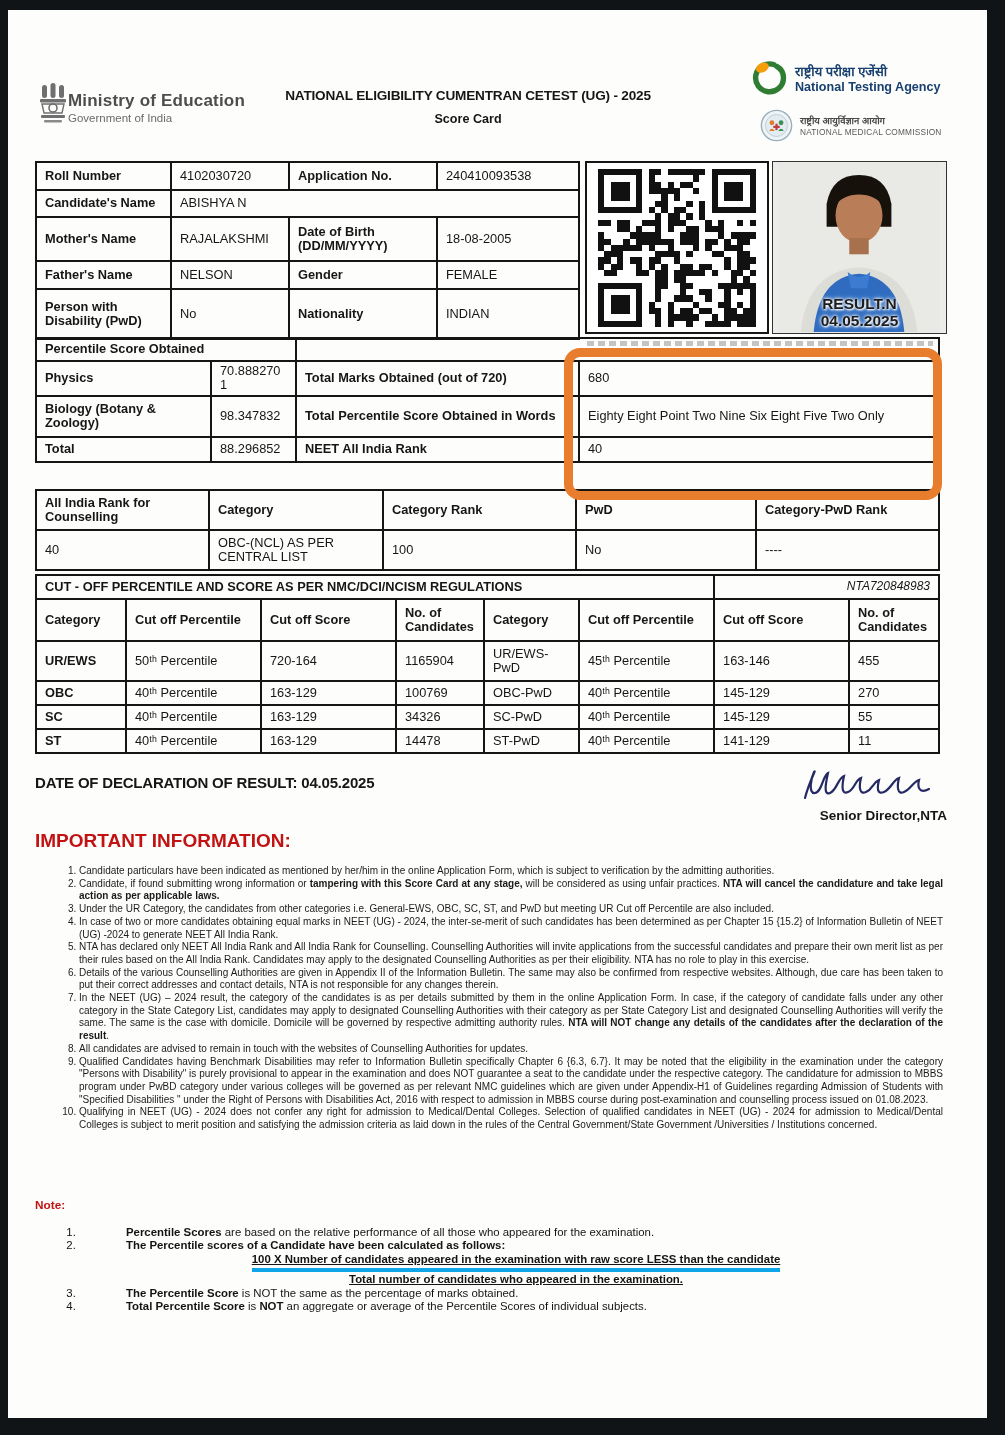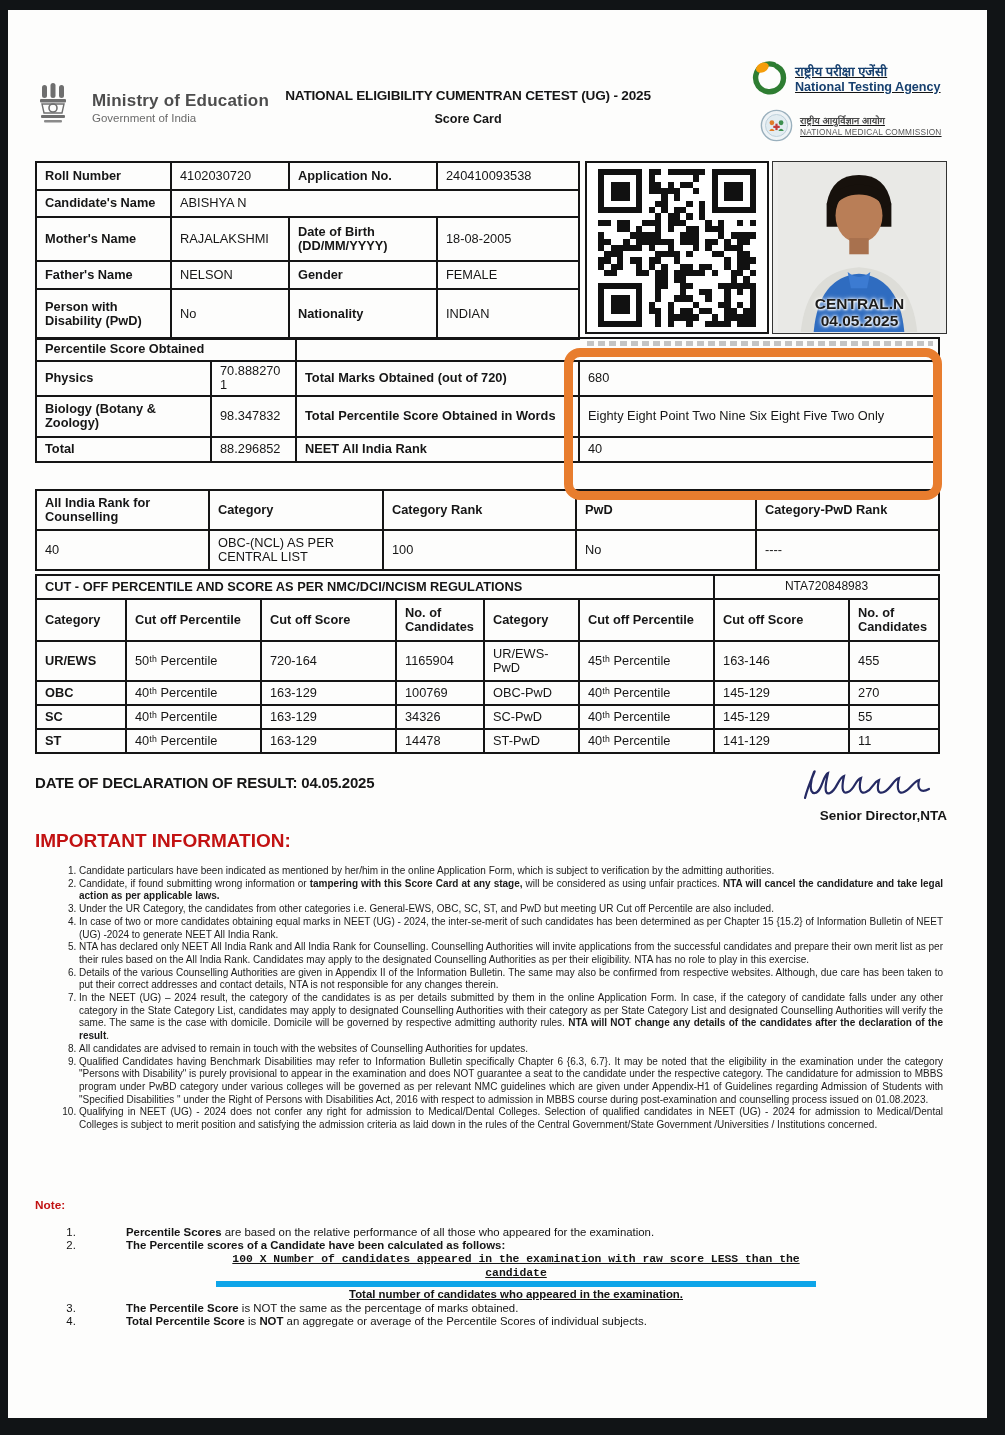--- a/index.html
+++ b/index.html
@@ -9,28 +9,28 @@
     background:#111416;
     font-family:"Liberation Sans","DejaVu Sans",sans-serif;
     color:#161616;
     -webkit-font-smoothing:antialiased;
   }
   .page{
     position:absolute;left:8px;top:10px;width:979px;height:1408px;
     background:#fdfdfc;overflow:hidden;
   }
   
-  .hdr-left{position:absolute;left:30px;top:72px;display:flex;align-items:center;gap:24px;}
+  .hdr-left{position:absolute;left:30px;top:72px;display:flex;align-items:center;gap:0;}
   .min-title{font-size:17px;font-weight:700;color:#4d4d4d;letter-spacing:.2px;}
   .min-sub{font-size:11.5px;color:#6b6b6b;margin-top:1px;}
   .hdr-center{position:absolute;left:240px;top:78px;width:440px;text-align:center;}
   .doc-title{font-size:13.6px;font-weight:800;letter-spacing:-.2px;}
   .doc-subtitle{font-size:12.6px;font-weight:800;margin-top:9px;}
   .hdr-right{position:absolute;left:744px;top:50px;width:196px;}
-  .logo-row{display:flex;align-items:center;gap:7px;text-decoration:underline;}
+  .logo-row{display:flex;align-items:center;gap:7px;}
   .nta-hi{font-size:13px;font-weight:700;color:#17406f;}
   .nta-en{font-size:12.6px;font-weight:800;color:#17406f;}
   .nmc-row{margin-top:13px;margin-left:8px;}
   .nmc-hi{font-size:9.5px;color:#4a4a4a;font-weight:700;}
   .nmc-en{font-size:8.3px;color:#5a5a5a;letter-spacing:.2px;}
   
   table{border-collapse:collapse;table-layout:fixed;position:absolute;left:27px;}
   td{border:2px solid #151515;padding:2px 8px;font-size:12.8px;line-height:1.12;
      vertical-align:middle;overflow:hidden;word-wrap:break-word;}
   .lbl{font-weight:700;}
@@ -41,21 +41,21 @@
           box-sizing:border-box;background:#fff;display:flex;align-items:center;justify-content:center;}
   .photo-box{position:absolute;left:737px;top:0;width:175px;height:173px;border:1.5px solid #333;
           box-sizing:border-box;background:#ececea;overflow:hidden;}
   .photo-caption{position:absolute;left:0;right:0;bottom:4px;text-align:center;
           font-size:15.5px;font-weight:800;color:#1c1c1c;line-height:1.1;
           text-shadow:0 0 3px #fff,0 0 5px #fff,1px 1px 2px #fff;}
   
   .pct-table{top:327px;width:903px;}
   .coun-table{top:479px;width:903px;}
   .cut-table{top:564px;width:903px;}
-  .ref-cell{text-align:center;font-weight:400;font-size:12px;}
+  .ref-cell{font-style:italic;text-align:right;font-weight:400;font-size:12px;}
   .redact-line{position:absolute;left:579px;top:331px;width:346px;height:5px;
     background:repeating-linear-gradient(90deg,#c4c4c4 0 7px,transparent 7px 11px);}
   
   .orange-box{position:absolute;left:556px;top:338px;width:378px;height:152px;
     border:9px solid var(--hl,#E87D2E);border-radius:16px;box-sizing:border-box;
     z-index:5;pointer-events:none;}
   
   .declaration{position:absolute;left:27px;top:764px;font-size:15px;font-weight:800;letter-spacing:-.2px;}
   .sig-block{position:absolute;right:40px;top:752px;text-align:right;}
   .sig-title{font-size:13.5px;font-weight:800;margin-top:2px;}
@@ -63,21 +63,21 @@
   .important{position:absolute;left:27px;top:820px;width:908px;}
   .imp-head{font-size:19px;font-weight:800;color:#c21212;}
   .important ol{margin:13px 0 0;padding-left:44px;}
   .important li{font-size:10px;line-height:12.7px;text-align:justify;color:#1b1b1b;}
   
   .note{position:absolute;left:27px;top:1188px;width:908px;}
   .note-head{font-size:11.8px;font-weight:800;color:#c21212;}
   .note ol{margin:14px 0 0;padding-left:44px;}
   .note li{font-size:11.4px;line-height:13.2px;color:#141414;padding-left:47px;}
   .formula{width:600px;margin:1px 0 1px 90px;text-align:center;font-weight:800;}
-  .formula .num{display:inline-block;border-bottom:6px solid #0ea5e9;padding-bottom:1px;text-decoration:underline;font-family:Liberation Mono, monospace;}
+  .formula .num{display:inline-block;border-bottom:4px solid #0ea5e9;padding-bottom:1px;text-decoration:underline;}
   .formula .den{margin-top:1px;text-decoration:underline;}
   .b{font-weight:800;}
   svg{display:block;}
 </style>
 </head>
 <body>
 
 <div class="page">
 
   <div class="hdr-left">
@@ -419,21 +419,21 @@
         <rect x="0" y="0" width="100" height="105" fill="#e9e9e6"></rect>
         <path d="M30 26 q3-18 20-18 q17 0 20 18 l0 14 l-40 0 z" fill="#17110c"></path>
         <ellipse cx="50" cy="33" rx="14.5" ry="17" fill="#b97e57"></ellipse>
         <path d="M30 26 q6-12 20-12 q14 0 20 12 l-4 2 q-6-8-16-8 q-10 0-16 8 z" fill="#17110c"></path>
         <rect x="44" y="47" width="12" height="10" fill="#a8714e"></rect>
         <path d="M14 105 q4-38 36-40 q32 2 36 40 z" fill="#ddddd8"></path>
         <path d="M22 105 q3-34 28-36 q25 2 28 36 z" fill="#2f6cc0"></path>
         <path d="M43 68 q7 6 14 0 l-2 10 l-10 0 z" fill="#3c7bd2"></path>
       </svg>
       <div class="photo-caption">
-        <div>CENTRAL.N</div>
+        <div>RESULT.N</div>
         <div>04.05.2025</div>
       </div>
     </div>
   </div>
 
   <div class="redact-line"></div>
 
   <table class="pct-table">
     <colgroup>
         <col style="width:175px">

